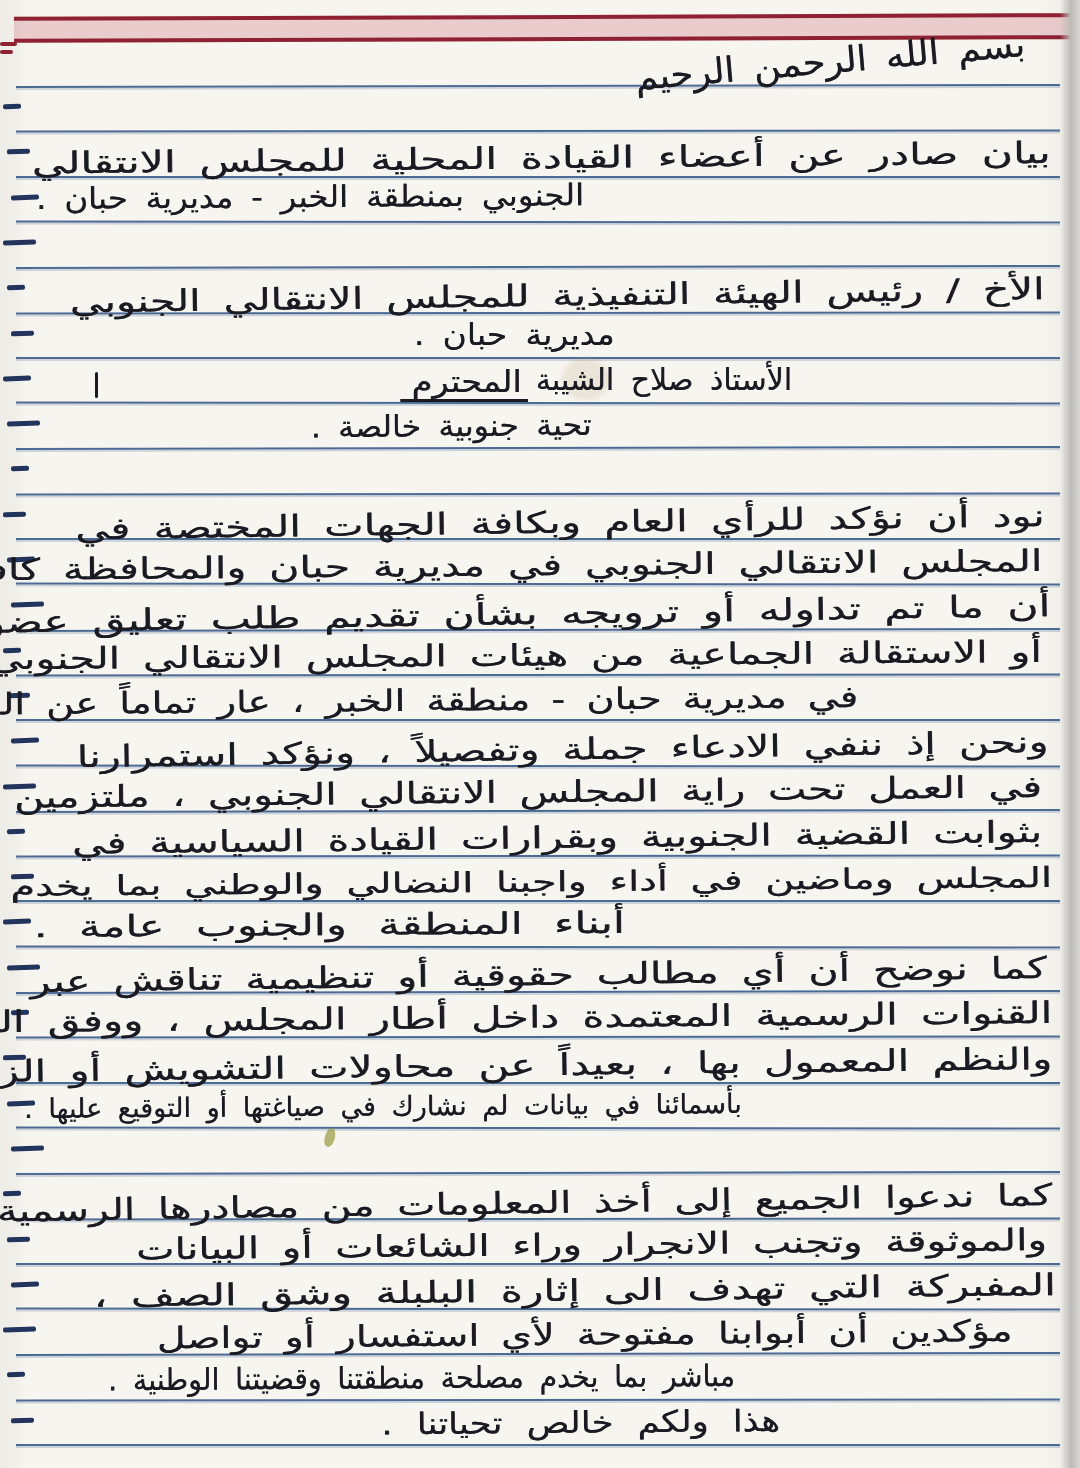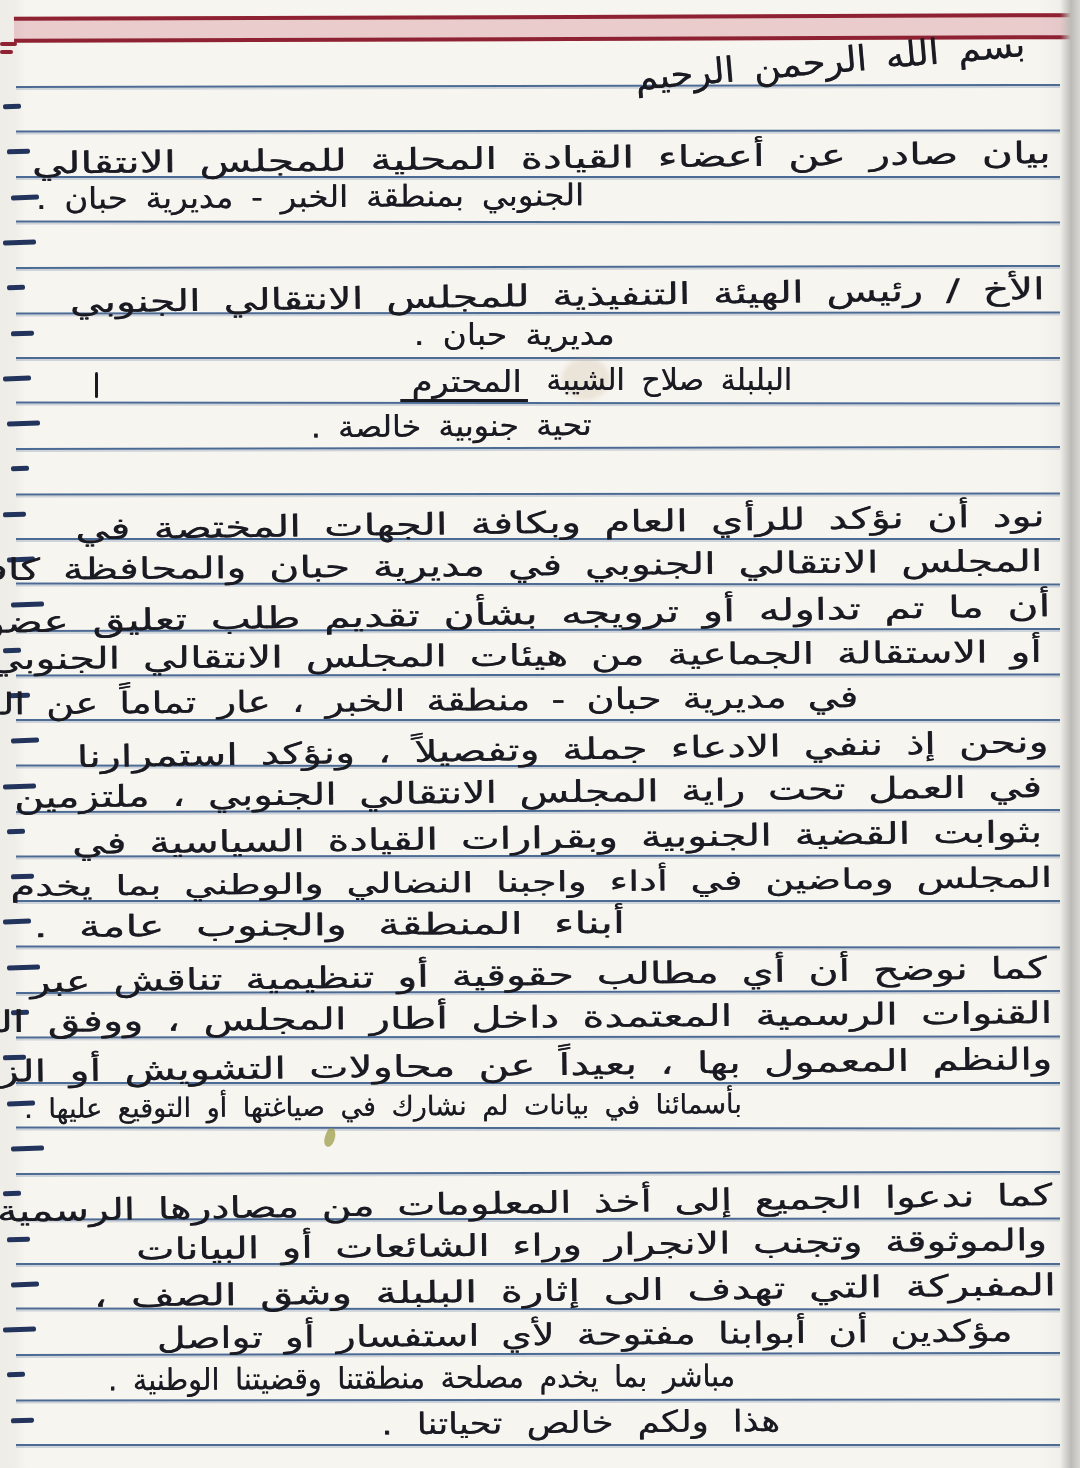--- a/index.html
+++ b/index.html
@@ -113,21 +113,21 @@
   <div class="stain-olive" style="top:1128px;right:745px;"></div>
 
   <div class="hand bismillah" style="top:18px;right:55px;transform:rotate(-5deg) scaleX(1.05);">بسم الله الرحمن الرحيم</div>
 
   <div class="hand" style="top:131px;right:30px;transform:rotate(-0.6deg) scaleX(1.42);">بيان صادر عن أعضاء القيادة المحلية للمجلس الانتقالي</div>
   <div class="hand left-anchor" style="top:177px;left:36px;transform:rotate(-0.4deg) scaleX(1.08);">الجنوبي بمنطقة الخبر - مديرية حبان .</div>
 
   <div class="hand" style="top:267px;right:36px;transform:rotate(-0.8deg) scaleX(1.38);">الأخ / رئيس الهيئة التنفيذية للمجلس الانتقالي الجنوبي</div>
   <div class="hand" style="top:313px;right:465px;transform:scaleX(1.1);">مديرية حبان .</div>
 
-  <div class="hand" style="top:358px;right:288px;">البلبلة صلاح الشيبة</div>
+  <div class="hand" style="top:358px;right:288px;">الأستاذ صلاح الشيبة</div>
   <div class="hand" style="top:360px;right:552px;transform:scaleX(1.12);"><span class="honorific">المحترم</span></div>
 
   <div class="hand" style="top:403px;right:488px;transform:rotate(-0.5deg) scaleX(1.05);">تحية جنوبية خالصة .</div>
 
   <div class="hand" style="top:494px;right:35px;transform:rotate(-0.8deg) scaleX(1.40);">نود أن نؤكد للرأي العام وبكافة الجهات المختصة في</div>
   <div class="hand" style="top:539px;right:38px;transform:rotate(-0.5deg) scaleX(1.38);">المجلس الانتقالي الجنوبي في مديرية حبان والمحافظة كافة</div>
   <div class="hand" style="top:584px;right:30px;transform:rotate(-0.9deg) scaleX(1.42);">أن ما تم تداوله أو ترويجه بشأن تقديم طلب تعليق عضوية</div>
   <div class="hand" style="top:630px;right:38px;transform:rotate(-0.4deg) scaleX(1.38);">أو الاستقالة الجماعية من هيئات المجلس الانتقالي الجنوبي</div>
   <div class="hand" style="top:675px;right:222px;transform:rotate(-0.5deg) scaleX(1.28);">في مديرية حبان - منطقة الخبر ، عار تماماً عن الصحة .</div>
 

